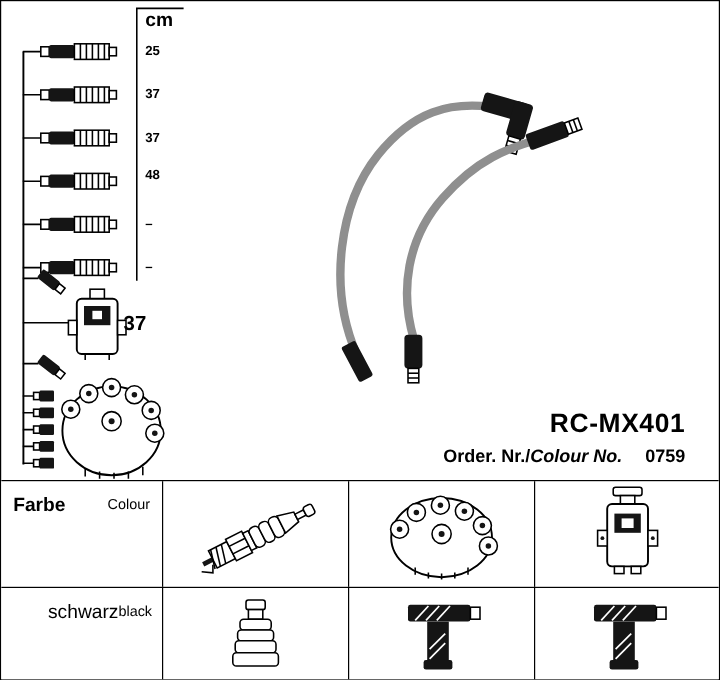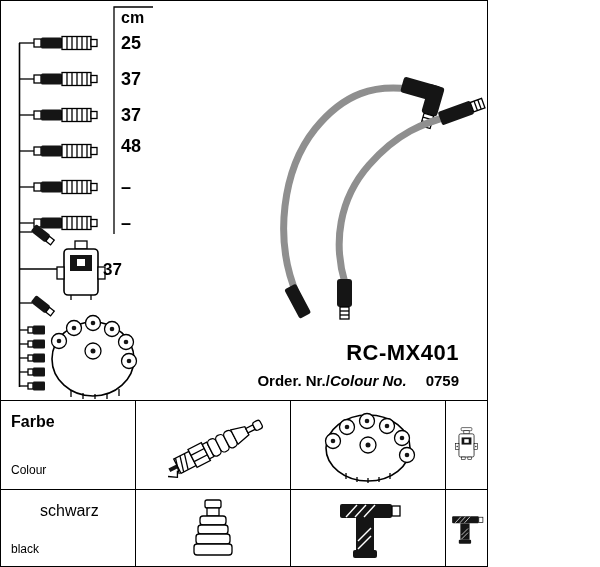--- a/index.html
+++ b/index.html
@@ -1,47 +1,47 @@
 <!DOCTYPE html>
 <html><head>
 <meta charset="utf-8">
 <style>
   html,body{margin:0;padding:0;background:#fff;}
   #canvas{
-    position:relative;width:488px;height:567px;box-sizing:border-box;
+    position:relative;width:600px;height:567px;box-sizing:border-box;
     background:#fff;border:1px solid #000;overflow:hidden;
     font-family:"Liberation Sans",sans-serif;color:#000;
   }
   
   svg .ln{stroke:#000;stroke-width:1.3px;fill:none;}
   svg .ln2{stroke:#000;stroke-width:1.6px;fill:none;}
   svg .wht{fill:#fff;stroke:#000;stroke-width:1.3px;}
   svg .wht2{fill:#fff;stroke:#000;stroke-width:1.6px;}
   svg .blk{fill:#151515;stroke:none;}
   svg .wire{stroke:#8f8f8f;stroke-width:7px;fill:none;stroke-linecap:round;}
   svg .hatchw{stroke:#fff;stroke-width:1.4px;}
   
-  .len{position:absolute;left:120px;font-size:18px;font-weight:bold;line-height:22px;height:22px;}
+  .len{position:absolute;left:120px;font-size:11px;font-weight:bold;line-height:22px;height:22px;}
   .unit{position:absolute;left:120px;top:8px;font-size:16px;font-weight:bold;}
   .coil-len{position:absolute;left:102px;top:259px;font-size:17px;font-weight:bold;}
   
   .prod-code{position:absolute;right:28px;top:339px;font-size:22px;font-weight:bold;letter-spacing:.5px;}
   .order-line{position:absolute;right:28px;top:371px;font-size:15px;font-weight:bold;}
   .order-line .it{font-style:italic;}
   .order-line .num{margin-left:19px;}
   
   .spec-table{
     position:absolute;left:0;top:399px;width:100%;height:168px;box-sizing:border-box;
     display:grid;grid-template-columns:134px 155px 155px 1fr;grid-template-rows:88px 1fr;
     border-top:1.5px solid #000;background:#fff;
   }
   .cell{border-left:1.5px solid #000;border-top:1.5px solid #000;display:flex;align-items:center;justify-content:center;overflow:hidden;}
   .cell:nth-child(-n+4){border-top:none;}
   .cell:nth-child(4n+1){border-left:none;}
-  .cell-text{flex-direction:column;align-items:flex-start;justify-content:space-between;padding:12px 10px;box-sizing:border-box;text-align:center;}
+  .cell-text{flex-direction:row;align-items:flex-start;justify-content:space-between;padding:12px 10px;box-sizing:border-box;text-align:center;}
   .t-de{font-size:16px;font-weight:bold;}
   .t-de2{font-size:16px;font-weight:normal;margin-left:29px;}
   .t-en{font-size:12px;}
 </style>
 </head>
 <body>
 
 <div id="canvas">
 
   <svg width="600" height="399" viewBox="0 0 600 399" style="position:absolute;left:0;top:0;">

